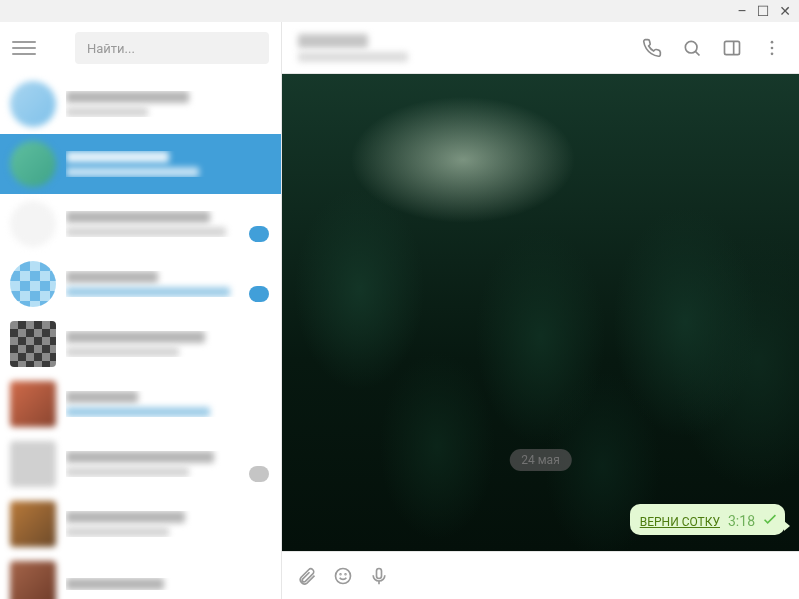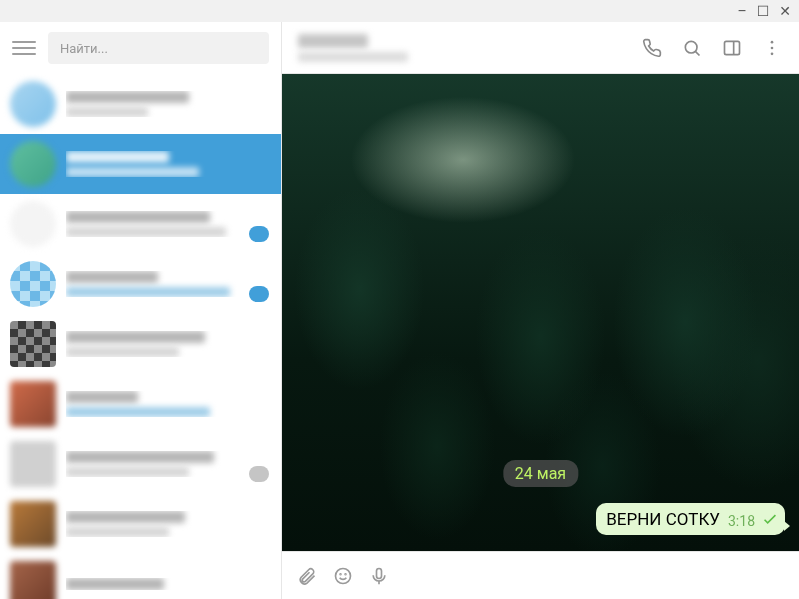--- a/index.html
+++ b/index.html
@@ -7,21 +7,21 @@
 
 .titlebar { height: 22px; background: #f1f1f1; display: flex; justify-content: flex-end; align-items: center; padding-right: 8px; gap: 10px; }
 .titlebar span { font-size: 14px; color: #555; cursor: pointer; line-height: 1; }
 
 .app { display: flex; height: 577px; }
 
 .left-panel { width: 282px; border-right: 1px solid #e6e6e6; display: flex; flex-direction: column; background: #fff; }
 .left-header { height: 52px; display: flex; align-items: center; padding: 0 12px; gap: 12px; }
 .menu-btn { width: 24px; height: 24px; display: flex; flex-direction: column; justify-content: center; gap: 4px; cursor: pointer; }
 .menu-btn div { height: 2px; background: #9e9e9e; border-radius: 1px; }
-.search-box { flex: 1; height: 32px; background: #f1f1f1; border-radius: 4px; border: none; padding: 0 12px; font-size: 13px; color: #333; outline: none; }
+.search-box { flex: 1; height: 32px; background: #f1f1f1; border-radius: 4px; border: none; padding: 0 12px; font-size: 13px; color: #333; outline: none; margin-left: 27px; }
 .search-box::placeholder { color: #999; }
 
 .chat-list { flex: 1; overflow: hidden; }
 .chat-item { height: 60px; display: flex; align-items: center; padding: 0 10px; gap: 10px; position: relative; }
 .chat-item.selected { background: #419fd9; }
 .avatar { width: 46px; height: 46px; border-radius: 50%; flex-shrink: 0; }
 .chat-text { flex: 1; display: flex; flex-direction: column; gap: 4px; overflow: hidden; }
 .chat-name { height: 12px; border-radius: 2px; }
 .chat-preview { height: 10px; border-radius: 2px; }
 .blur-box { filter: blur(3px); }
@@ -58,24 +58,24 @@
   background:
     radial-gradient(ellipse 160px 90px at 35% 18%, rgba(210,230,205,0.55), transparent 70%),
     radial-gradient(ellipse 90px 140px at 15% 45%, rgba(20,55,40,0.9), transparent 72%),
     radial-gradient(ellipse 90px 150px at 50% 55%, rgba(16,48,34,0.9), transparent 72%),
     radial-gradient(ellipse 100px 160px at 78% 52%, rgba(18,52,38,0.9), transparent 72%),
     radial-gradient(ellipse 120px 180px at 92% 60%, rgba(14,42,30,0.9), transparent 72%),
     radial-gradient(ellipse 80px 130px at 30% 78%, rgba(12,38,26,0.9), transparent 72%),
     radial-gradient(ellipse 80px 130px at 62% 82%, rgba(10,34,24,0.9), transparent 72%),
     linear-gradient(#16382a, #071810 60%, #04100a);
 }
-.date-pill { position: absolute; left: 50%; transform: translateX(-50%); bottom: 64px; background: rgba(80,80,80,0.75); color: #bef264; font-size: 16px; padding: 4px 12px; border-radius: 12px; }
+.date-pill { position: absolute; left: 50%; transform: translateX(-50%); bottom: 80px; background: rgba(80,80,80,0.75); color: #737373; font-size: 12px; padding: 4px 12px; border-radius: 12px; }
 .message-out { position: absolute; right: 14px; bottom: 16px; background: #e3f8d3; border-radius: 10px; padding: 6px 8px 6px 10px; display: flex; align-items: flex-end; gap: 8px; }
 .message-out::after { content:""; position:absolute; right:-5px; bottom:4px; width:0; height:0; border-left:6px solid #e3f8d3; border-top:5px solid transparent; border-bottom:5px solid transparent; }
-.message-text { font-size: 17px; color: #000000; }
+.message-text { font-size: 12px; color: #4d7c0f; text-decoration: underline; }
 .message-time { font-size: 14px; color: #6fb05a; }
 .message-check { color: #5dbf47; }
 .message-check svg { width: 14px; height: 12px; }
 
 .input-bar { height: 48px; display: flex; align-items: center; padding: 0 14px; gap: 14px; border-top: 1px solid #e6e6e6; }
 .input-bar .ib-icon { width: 22px; height: 22px; color: #9a9a9a; cursor: pointer; display:flex; align-items:center; justify-content:center; }
 .input-bar .ib-icon svg { width: 20px; height: 20px; }
 .message-input { flex: 1; border: none; outline: none; font-size: 13px; color: #333; }
 .message-input::placeholder { color: #a5a5a5; }
 </style>

